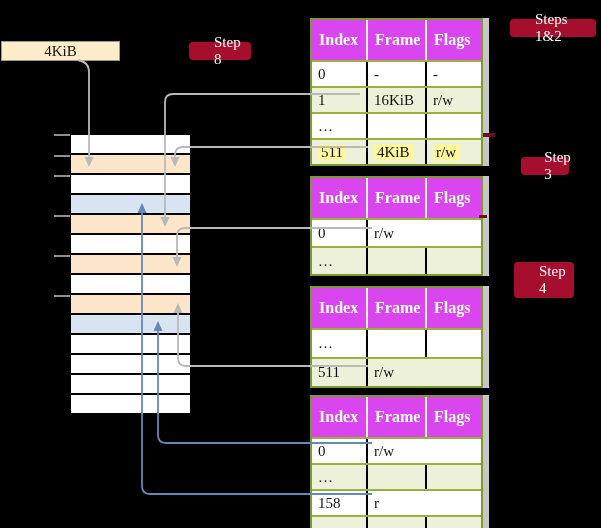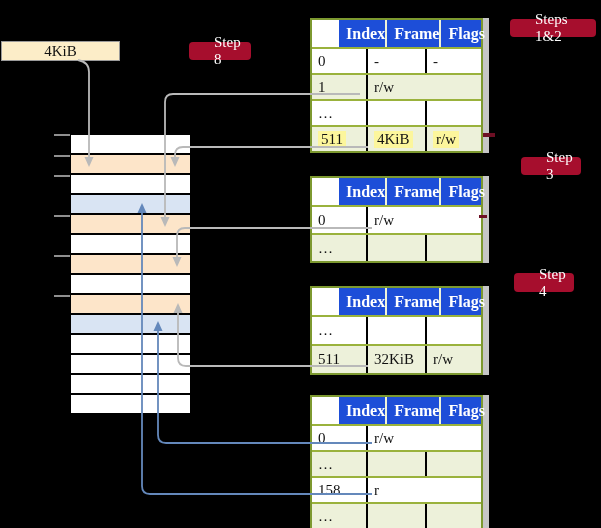--- a/index.html
+++ b/index.html
@@ -10,35 +10,35 @@
   
   .src-box{left:1px;top:41px;width:119px;height:20px;background:#fcedc8;
            border:1px solid #9a9a9a;display:flex;align-items:center;justify-content:center;
            font-size:15px;color:#111;z-index:2;}
 
   
   .badge{background:#a60e2d;color:#fff;font-size:15px;border-radius:4px;
          display:flex;align-items:center;justify-content:center;z-index:2;padding-left:25px;}
   .badge.b-step0 {left:189px;top:42px;width:62px;height:18px;}
   .badge.b-steps12{left:510px;top:19px;width:86px;height:18px;}
-  .badge.b-step3 {left:521px;top:157px;width:60px;height:18px;}
-  .badge.b-step4 {left:514px;top:273px;width:60px;height:19px;}
+  .badge.b-step3 {left:521px;top:157px;width:48px;height:18px;}
+  .badge.b-step4 {left:514px;top:262px;width:60px;height:36px;}
 
   
   .memcol{left:71px;top:135px;width:119px;height:280px;z-index:1;}
   .mem-row{height:18px;border-bottom:2px solid #000;box-sizing:content-box;}
   .mem-row.white{background:#ffffff;}
   .mem-row.peach{background:#fde5c9;}
   .mem-row.blue {background:#d9e4f3;}
 
   
   .ptable{left:310px;width:173px;border:2px solid #7d9930;background:#fff;z-index:1;
           box-shadow:6px 0 0 #c6c6c6;}
   .t1{top:18px;} .t2{top:176px;} .t3{top:286px;} .t4{top:395px;}
-  .thead{display:flex;height:27px;background:#1d4ed8;margin-left:27px;}
+  .thead{display:flex;height:40px;background:#d946ef;}
   .th{display:flex;align-items:center;box-sizing:border-box;padding-left:7px;
       color:#fff;font-weight:bold;font-size:16px;border-right:2px solid #eef3da;}
   .th:last-child{border-right:none;}
   .trow{display:flex;border-top:2px solid #9ab23c;box-sizing:border-box;}
   .t1 .trow{height:26px;} .t2 .trow{height:28px;} .t3 .trow{height:29px;} .t4 .trow{height:26px;}
   .td{display:flex;align-items:center;box-sizing:border-box;padding-left:6px;
       font-size:15px;color:#111;border-right:2px solid #000;overflow:hidden;}
   .td:last-child{border-right:none;}
   .c1{width:56px;} .c2{width:59px;} .c3{width:54px;}
   .trow.tint{background:#edf1da;}
@@ -82,20 +82,21 @@
     <div class="th c2">Frame</div>
     <div class="th c3">Flags</div>
   </div>
   <div class="trow">
     <div class="td c1">0</div>
     <div class="td c2">-</div>
     <div class="td c3">-</div>
   </div>
   <div class="trow tint">
     <div class="td c1">1</div>
+    <div class="td c2">16KiB</div>
     <div class="td c3">r/w</div>
   </div>
   <div class="trow">
     <div class="td c1">…</div>
     <div class="td c2"></div>
     <div class="td c3"></div>
   </div>
   <div class="trow tint">
     <div class="td c1">
         <span class="hl">511</span>
@@ -132,21 +133,20 @@
     <div class="th c2">Frame</div>
     <div class="th c3">Flags</div>
   </div>
   <div class="trow">
     <div class="td c1">…</div>
     <div class="td c2"></div>
     <div class="td c3"></div>
   </div>
   <div class="trow tint">
     <div class="td c1">511</div>
-    <div class="td c2">32KiB</div>
     <div class="td c3">r/w</div>
   </div>
 </div>
 
 <div class="abs ptable t4">
   <div class="thead">
     <div class="th c1">Index</div>
     <div class="th c2">Frame</div>
     <div class="th c3">Flags</div>
   </div>

